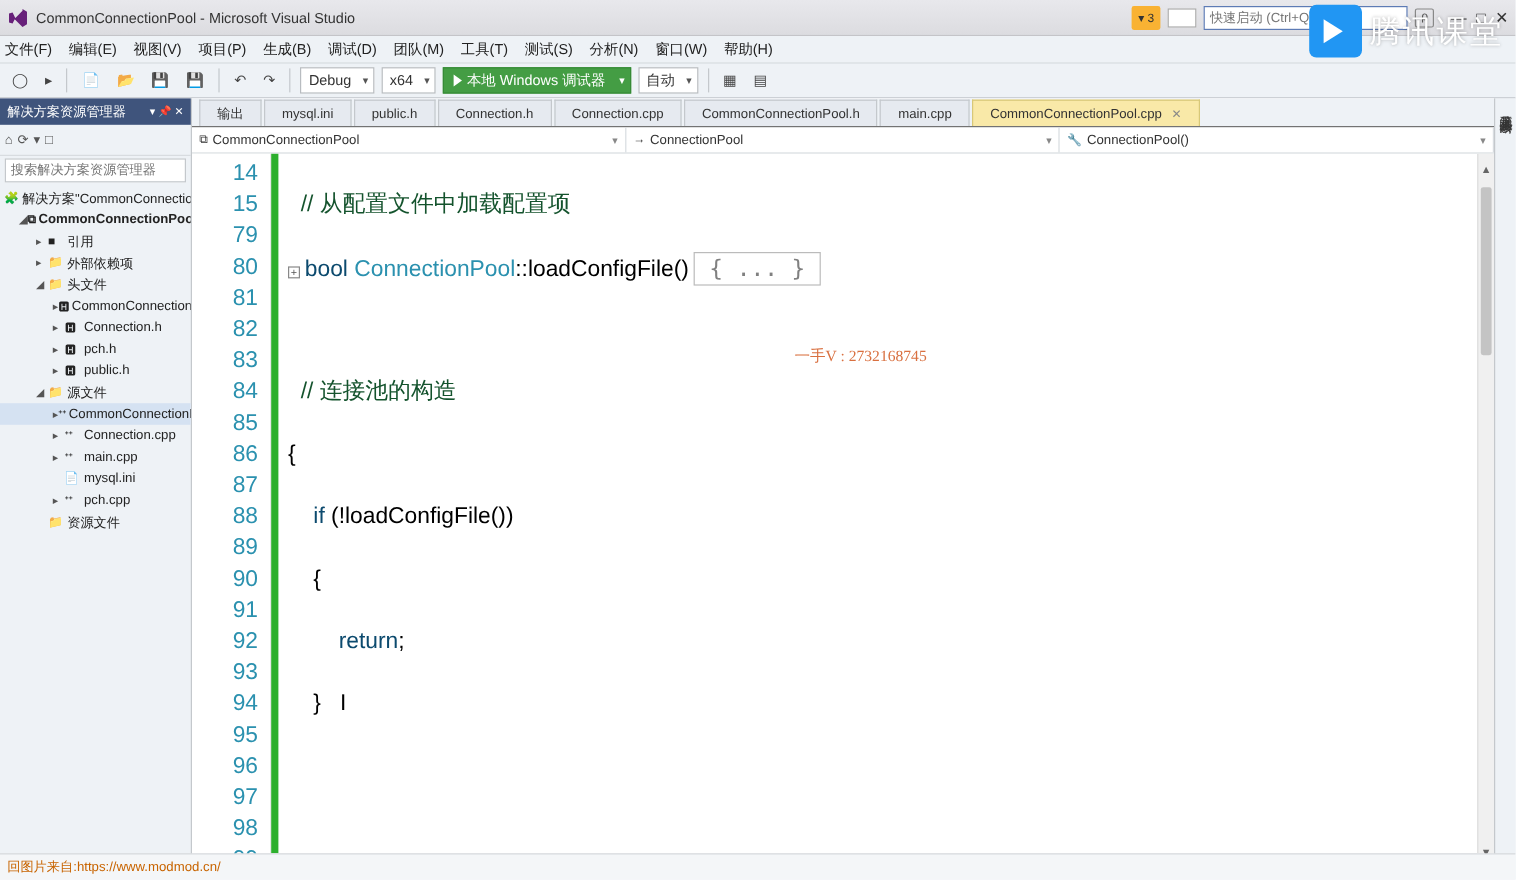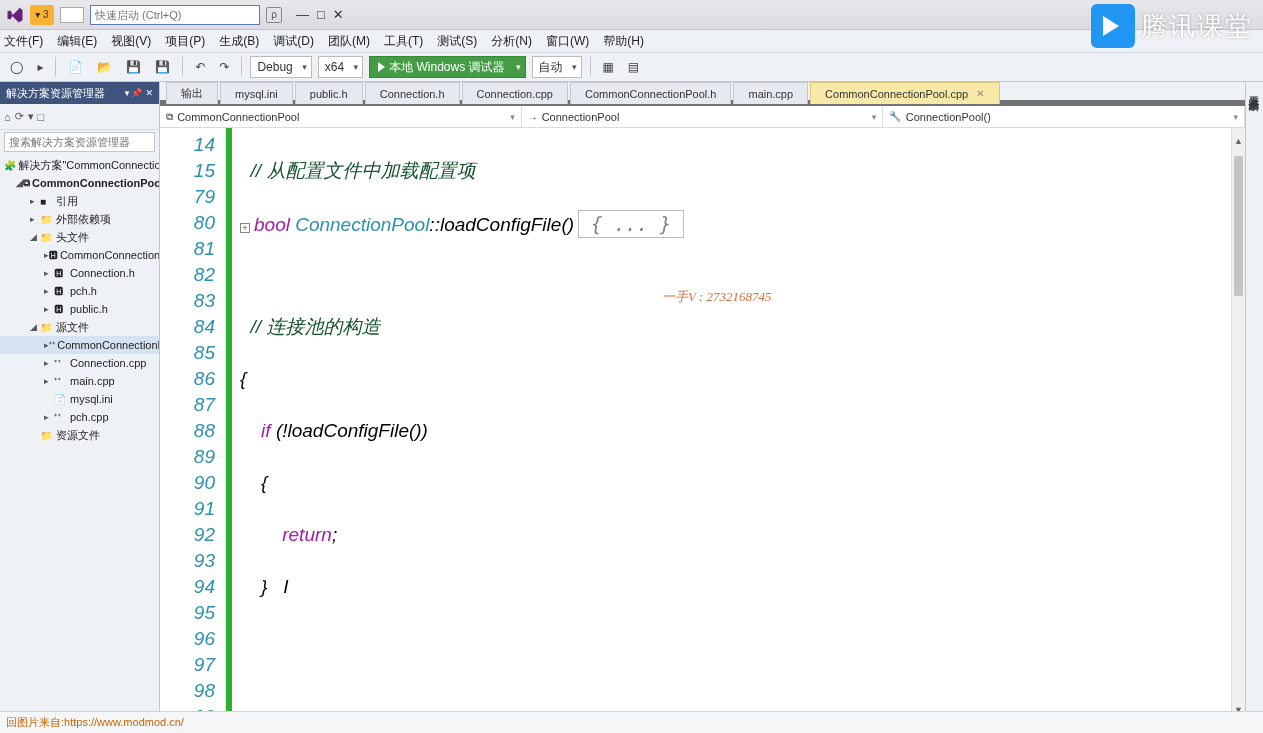--- a/index.html
+++ b/index.html
@@ -52,57 +52,58 @@
 .solxp .tree .tw { width: 10px; font-size: 9px; color: #555; }
 .solxp .tree .ic { width: 14px; font-size: 10px; margin-right: 2px; }
 .solxp .tree .sel { background: #d5e2f2; }
 .solxp .tree .bold { font-weight: bold; }
 .solxp .tree .d1 { padding-left: 16px; }
 .solxp .tree .d2 { padding-left: 30px; }
 .solxp .tree .d3 { padding-left: 44px; }
 
 
 .editor { flex: 1; display: flex; flex-direction: column; background: #fff; position: relative; }
-.tabs { height: 24px; background: #eef2f6; display: flex; align-items: flex-start; padding-left: 6px; border-bottom: 6px solid #737373; }
+.tabs { height: 24px; background: #eef2f6; display: flex; align-items: flex-end; padding-left: 6px; border-bottom: 1px solid #737373; }
 .tabs .tab { height: 22px; padding: 0 14px; font-size: 11px; display: flex; align-items: center; background: #e6eaf0; border: 1px solid #c4c8cc; border-bottom: none; margin-right: 2px; color: #333; }
 .tabs .tab.active { background: #f9e9a8; border-color: #d8c878; }
 .tabs .tab.active .x { margin-left: 8px; font-size: 10px; color: #888; }
 
 .navbar { height: 22px; display: flex; border-bottom: 1px solid #d8dce0; font-size: 11px; }
 .navbar .cell { flex: 1; border-right: 1px solid #d8dce0; display: flex; align-items: center; padding: 0 6px; gap: 4px; color: #333; position: relative; }
 .navbar .cell::after { content:"▾"; position:absolute;right:6px;font-size:9px;color:#888; }
 .navbar .ic { font-size: 10px; }
 
-.code { flex: 1; display: flex; overflow: hidden; font-family: Consolas, monospace; font-size: 19px; line-height: 26px; position: relative; font-style: italic; }
+.code { flex: 1; display: flex; overflow: hidden; font-family: Consolas, monospace; font-size: 19px; line-height: 26px; position: relative; }
 .gutter { width: 66px; background: #fff; text-align: right; padding: 4px 10px 4px 0; color: #2b91af; border-right: 1px solid #e8e8e8; }
 .gutter div { height: 26px; }
 .bar { width: 6px; background: #2daf2d; }
 .src { flex: 1; padding: 4px 0 4px 8px; white-space: pre; color: #000; position: relative; overflow: hidden; }
 .src .ln { height: 26px; display: block; }
 .c-cm { color: #14532d; }
-.c-kw { color: #a21caf; margin-top: 16px; }
+.c-kw { color: #0c4a6e; margin-top: 16px; }
 .c-ty { color: #2b91af; }
 .fold { color: #808080; display:inline-block; border:1px solid #bbb; padding:0 12px; margin-left:4px; font-family: Consolas, monospace; }
 .wm { position: absolute; left: 430px; top: 156px; color: #d97040; font-size: 13px; font-family: "Microsoft YaHei"; }
 @keyframes blink { 50% { opacity: 0; } }
 
 .scroll { position: absolute; right: 0; top: 0; bottom: 0; width: 14px; background: #f0f0f0; border-left: 1px solid #ddd; }
 .scroll .thumb { position: absolute; left: 2px; right: 2px; top: 28px; height: 140px; background: #c4c4c4; border-radius: 2px; }
 .scroll .arr { position:absolute;left:0;right:0;height:14px;text-align:center;font-size:9px;color:#666; }
 
 .rightpanel { width: 18px; background: #eef2f6; border-left: 1px solid #c4c8cc; writing-mode: vertical-rl; font-size: 11px; padding: 6px 2px; color: #333; text-align: left; }
 .fold-marker { display:inline-block;width:10px;height:10px;border:1px solid #888;font-size:9px;line-height:9px;text-align:center;color:#555;margin-right:4px; }
 </style>
 </head>
 <body>
 
 <div class="titlebar">
   <svg class="vs-logo" viewBox="0 0 24 24">
       <path fill="#68217a" d="M17 2l5 3v14l-5 3-9-9 9-9zM2 7l4-1 3 6-3 6-4-1V7z"></path>
     </svg>
+  <div class="title">CommonConnectionPool - Microsoft Visual Studio</div>
   <div class="right">
     <div class="notif">▾ 3</div>
     <div class="sync"></div>
     <input class="search" placeholder="快速启动 (Ctrl+Q)" style="">
     <div class="rho">ρ</div>
     <div class="wc">
       <span>—</span>
       <span>□</span>
       <span>✕</span>
     </div>

